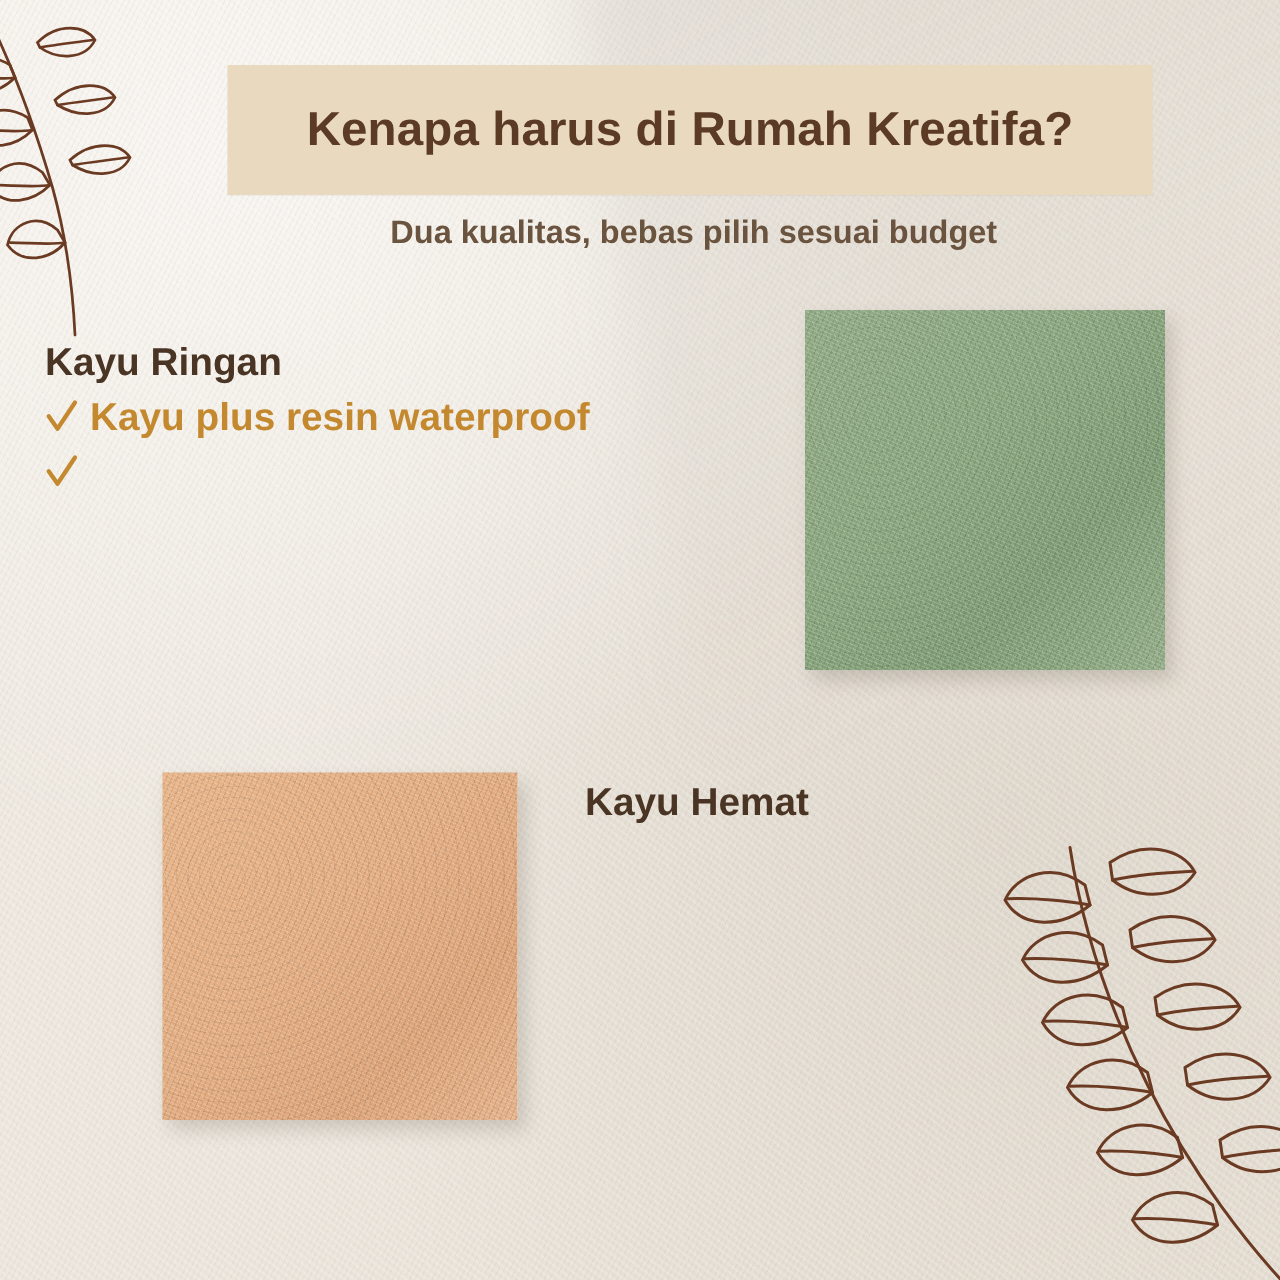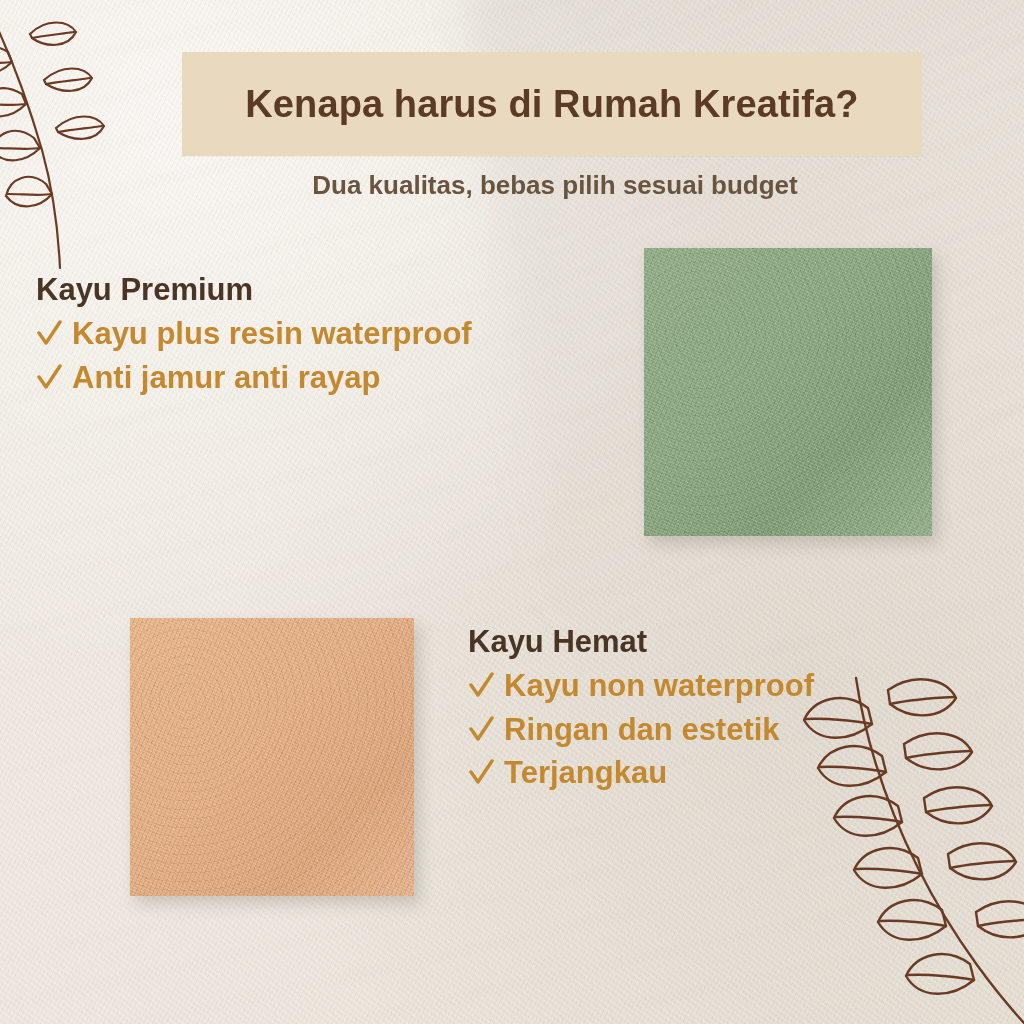--- a/index.html
+++ b/index.html
@@ -261,64 +261,37 @@
 
   <div class="swatch swatch-green">
     <div class="swatch-inner"></div>
   </div>
 
   <div class="swatch swatch-tan">
     <div class="swatch-inner"></div>
   </div>
 
   <div class="block block-premium">
-    <div class="block-heading">Kayu Premium</div>
+    <div class="block-heading">Kayu Ringan</div>
     <ul class="bullet-list">
       <li class="bullet-item">
         <span class="check-icon">
           <svg viewBox="0 0 26 30" width="26" height="30">
               <path d="M3 14 L10 24 L24 3" fill="none" stroke="#c4892f" stroke-width="3.4" stroke-linecap="round" stroke-linejoin="round"></path>
             </svg>
         </span>
         <span class="bullet-text">Kayu plus resin waterproof</span>
       </li>
       <li class="bullet-item">
         <span class="check-icon">
           <svg viewBox="0 0 26 30" width="26" height="30">
               <path d="M3 14 L10 24 L24 3" fill="none" stroke="#c4892f" stroke-width="3.4" stroke-linecap="round" stroke-linejoin="round"></path>
             </svg>
         </span>
-        <span class="bullet-text">Anti jamur anti rayap</span>
       </li>
     </ul>
   </div>
 
   <div class="block block-hemat">
     <div class="block-heading">Kayu Hemat</div>
-    <ul class="bullet-list">
-      <li class="bullet-item">
-        <span class="check-icon">
-          <svg viewBox="0 0 26 30" width="26" height="30">
-              <path d="M3 14 L10 24 L24 3" fill="none" stroke="#c4892f" stroke-width="3.4" stroke-linecap="round" stroke-linejoin="round"></path>
-            </svg>
-        </span>
-        <span class="bullet-text">Kayu non waterproof</span>
-      </li>
-      <li class="bullet-item">
-        <span class="check-icon">
-          <svg viewBox="0 0 26 30" width="26" height="30">
-              <path d="M3 14 L10 24 L24 3" fill="none" stroke="#c4892f" stroke-width="3.4" stroke-linecap="round" stroke-linejoin="round"></path>
-            </svg>
-        </span>
-        <span class="bullet-text">Ringan dan estetik</span>
-      </li>
-      <li class="bullet-item">
-        <span class="check-icon">
-          <svg viewBox="0 0 26 30" width="26" height="30">
-              <path d="M3 14 L10 24 L24 3" fill="none" stroke="#c4892f" stroke-width="3.4" stroke-linecap="round" stroke-linejoin="round"></path>
-            </svg>
-        </span>
-        <span class="bullet-text">Terjangkau</span>
-      </li>
-    </ul>
   </div>
 
 </div>
 
 </body></html>

